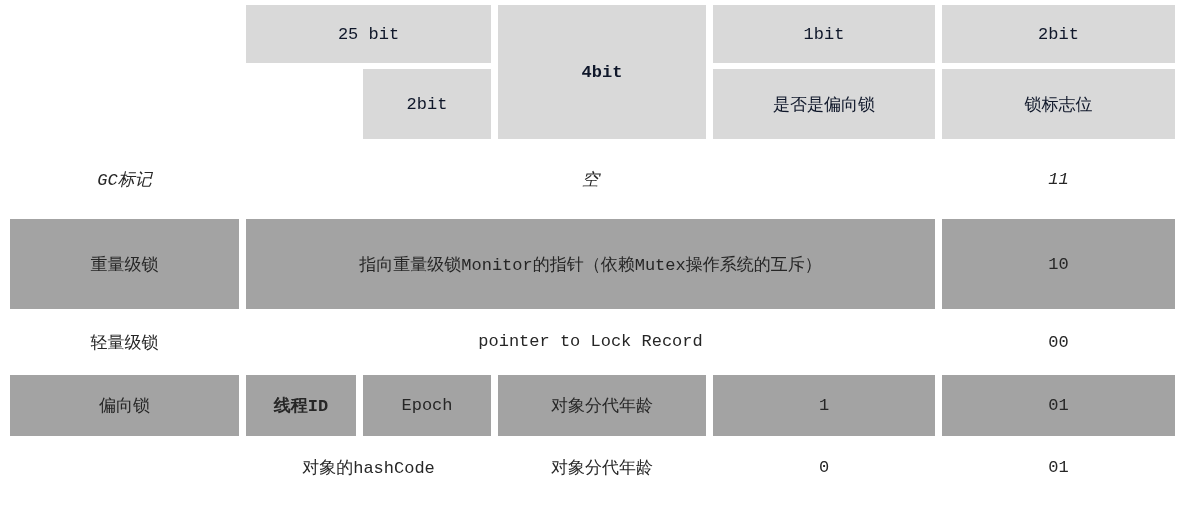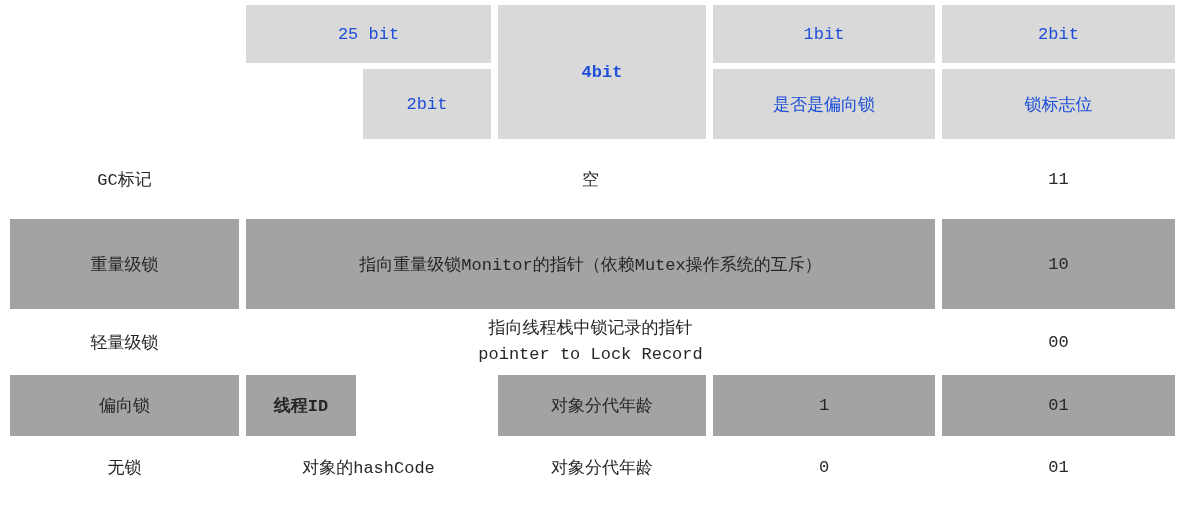--- a/index.html
+++ b/index.html
@@ -32,21 +32,21 @@
   .cell {
     display: flex;
     align-items: center;
     justify-content: center;
     text-align: center;
     font-size: 17px;
     color: #262626;
   }
   .hdr {
     background: #d9d9d9;
-    color: #1d4ed8;
+    color: #0f172a;
   }
   .gray { background: #a3a3a3; }
   .white { background: #ffffff; }
 
   
   .hc1  { grid-column: 1; grid-row: 1 / 3; }
   .hc23 { grid-column: 2 / 4; grid-row: 1; }
   .hc4  { grid-column: 4; grid-row: 1 / 3; font-weight: bold; }
   .hc5r1 { grid-column: 5; grid-row: 1; }
   .hc6r1 { grid-column: 6; grid-row: 1; }
@@ -59,21 +59,21 @@
   .c1 { grid-column: 1; }
   .c2 { grid-column: 2; font-weight: bold; }
   .c3 { grid-column: 3; }
   .c4 { grid-column: 4; }
   .c5 { grid-column: 5; }
   .c6 { grid-column: 6; }
   .c2-6 { grid-column: 2 / 6; }
   .c2-4 { grid-column: 2 / 4; }
 
   
-  .dr1 { grid-row: 1; }
+  .dr1 { grid-row: 1; font-style: italic; }
   .dr2 { grid-row: 2; }
   .dr3 { grid-row: 3; }
   .dr4 { grid-row: 4; }
   .dr5 { grid-row: 5; }
 
   .two-line { line-height: 26px; }
 </style>
 </head>
 <body>
 
@@ -95,32 +95,31 @@
     <div class="cell white c2-6 dr1">空</div>
     <div class="cell white c6 dr1">11</div>
 
     <div class="cell gray c1 dr2">重量级锁</div>
     <div class="cell gray c2-6 dr2">指向重量级锁Monitor的指针（依赖Mutex操作系统的互斥）</div>
     <div class="cell gray c6 dr2">10</div>
 
     <div class="cell white c1 dr3">轻量级锁</div>
     <div class="cell white c2-6 dr3">
       <div class="two-line">
-        <div>指向线程栈中锁记录的指针</div>
         <div>pointer to Lock Record</div>
       </div>
     </div>
     <div class="cell white c6 dr3">00</div>
 
     <div class="cell gray c1 dr4">偏向锁</div>
     <div class="cell gray c2 dr4">线程ID</div>
+    <div class="cell gray c3 dr4">Epoch</div>
     <div class="cell gray c4 dr4">对象分代年龄</div>
     <div class="cell gray c5 dr4">1</div>
     <div class="cell gray c6 dr4">01</div>
 
-    <div class="cell white c1 dr5">无锁</div>
     <div class="cell white c2-4 dr5">对象的hashCode</div>
     <div class="cell white c4 dr5">对象分代年龄</div>
     <div class="cell white c5 dr5">0</div>
     <div class="cell white c6 dr5">01</div>
 
   </div>
 </div>
 
 </body></html>

